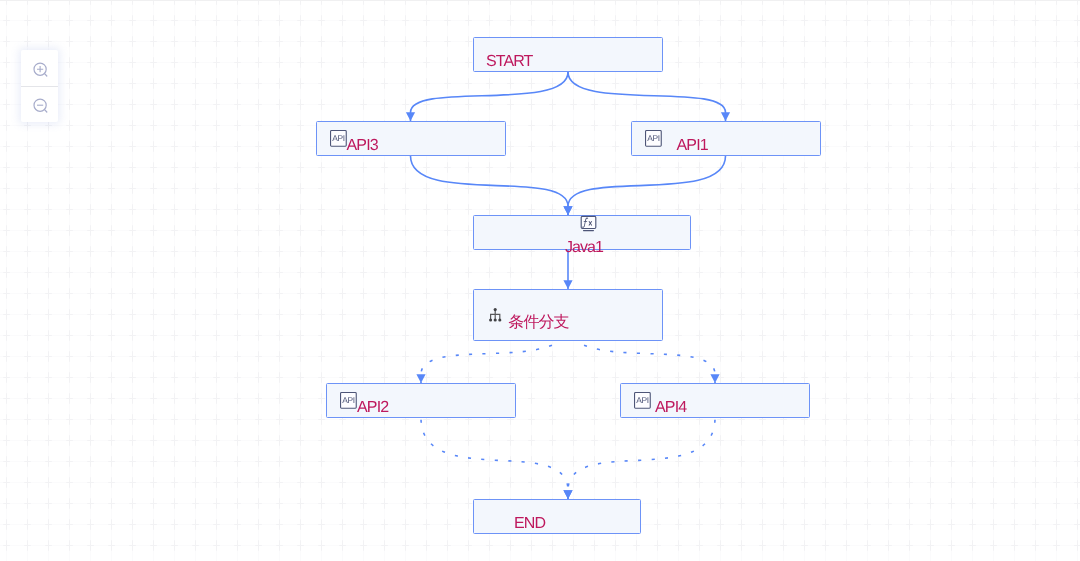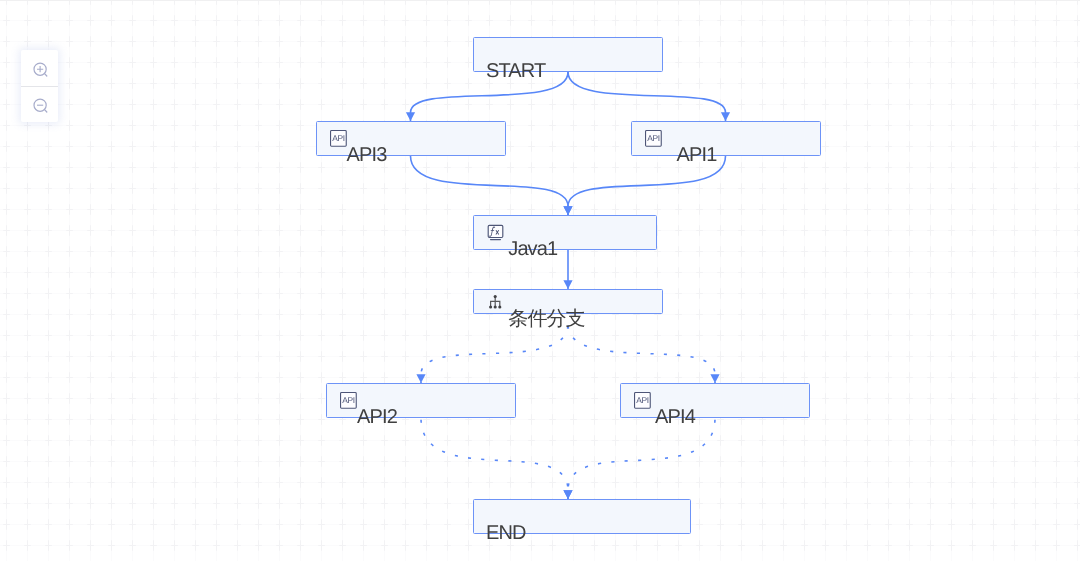--- a/index.html
+++ b/index.html
@@ -4,21 +4,21 @@
 <style>
   html,body{margin:0;padding:0;}
   body{width:1080px;height:561px;overflow:hidden;background:#ffffff;
        font-family:"Liberation Sans",sans-serif;-webkit-font-smoothing:antialiased;text-rendering:geometricPrecision;}
   #canvas{position:absolute;left:0;top:0;width:1080px;height:561px;overflow:hidden;background:#ffffff;}
   #grid{position:absolute;left:0;top:0;width:1080px;height:561px;}
   #edges{position:absolute;left:0;top:0;width:1080px;height:561px;}
   .node{position:absolute;box-sizing:border-box;border:1px solid #6d93f7;border-radius:1.5px;background:#f3f7fd;
         display:flex;align-items:center;}
   .node .ico{width:17px;height:17px;display:block;flex:0 0 auto;}
-  .node .label{font-size:20px;position:relative;top:17px;color:#404040;letter-spacing:-0.9px;white-space:nowrap;}
+  .node .label{font-size:16px;position:relative;top:7px;color:#be185d;letter-spacing:-0.9px;white-space:nowrap;}
   
   #topborder{position:absolute;left:0;top:0;width:1080px;height:1px;background:#f0f0f1;}
   #zoomctl{position:absolute;left:21.3px;top:50.3px;width:36.4px;height:72px;background:#fff;
            border-radius:2px;box-shadow:0 0 9px 2px rgba(110,135,215,.15);}
   #zoomctl .btn{height:35.3px;display:flex;align-items:center;justify-content:center;cursor:pointer;}
   #zoomctl .sep{position:absolute;left:0;right:0;top:35.3px;height:1px;background:#e4e5e9;}
 </style>
 </head>
 <body>
 
@@ -1563,32 +1563,32 @@
       </div>
       <div class="node" style="left: 630.5px; top: 121px; width: 190px; height: 35px;">
         <span style="margin-left:13.3px;display:flex;margin-top:-0.6px">
           <svg class="ico" style="width:16.8px;height:16.8px" viewBox="0 0 16.8 16.8">
             <rect x="0.55" y="0.55" width="15.7" height="15.7" rx="0.9" fill="#fdfdff" stroke="#4d5577" stroke-width="1.1"></rect>
             <text x="8.5" y="11" text-anchor="middle" font-family="Liberation Sans, sans-serif" font-size="8.4" fill="#4d5577" letter-spacing="-0.35">API</text>
           </svg>
         </span>
         <span class="label" style="margin-left:15px">API1</span>
       </div>
-      <div class="node" style="left: 473px; top: 215px; width: 184px; height: 35px;">
+      <div class="node" style="left: 473px; top: 215px; width: 218px; height: 35px; flex-direction: column;">
         <span style="margin-left:13.3px;display:flex;margin-top:-0.6px">
           <svg class="ico" viewBox="0 0 17 17">
             <rect x="1.2" y="1.3" width="14.6" height="12.2" rx="1.2" fill="#fdfdff" stroke="#4d5577" stroke-width="1.15"></rect>
             <path d="M3.6 15.55h9.8" stroke="#4d5577" stroke-width="1.35" stroke-linecap="round"></path>
             <path d="M8.25 3.2c-.42-.55-1.2-.75-1.85-.42-.63.32-.95 1.0-1.08 1.66l-.28 1.45h-1.2l-.18.95h1.2l-.72 3.66c-.1.5-.3 1.0-.72 1.22-.3.16-.66.08-.9-.16l-.6.72c.45.46 1.2.56 1.78.26.7-.36 1.02-1.12 1.16-1.84l.77-3.86h1.38l.18-.95H5.9l.25-1.25c.07-.36.2-.78.52-.95.27-.14.6-.06.8.2z" fill="#434b6d"></path>
             <path d="M8.55 6.55l.78-.45 1.0 1.52 1.0-1.52.78.45-1.26 1.78 1.3 1.86-.78.46-1.04-1.58-1.04 1.58-.78-.46 1.3-1.86z" fill="#434b6d"></path>
           </svg>
         </span>
         <span class="label" style="margin-left:4px">Java1</span>
       </div>
-      <div class="node" style="left: 473px; top: 289px; width: 190px; height: 25px;">
+      <div class="node" style="left: 473px; top: 289px; width: 190px; height: 52px;">
         <span style="margin-left:13.3px;display:flex;margin-top:-0.6px">
           <svg class="ico" viewBox="0 0 17 17">
             <path d="M8.2 3.6v10M3.6 13.5V8.3h9.2v5.2" stroke="#57585a" stroke-width="1.2" fill="none" stroke-linecap="butt"></path>
             <circle cx="8.2" cy="3.6" r="1.55" fill="#414245"></circle>
             <circle cx="3.6" cy="14.0" r="1.55" fill="#414245"></circle>
             <circle cx="8.2" cy="14.0" r="1.55" fill="#414245"></circle>
             <circle cx="12.8" cy="14.0" r="1.55" fill="#414245"></circle>
           </svg>
         </span>
         <span class="label" style="margin-left:4px">条件分支</span>
@@ -1604,21 +1604,21 @@
       </div>
       <div class="node" style="left: 620px; top: 383px; width: 190px; height: 35px;">
         <span style="margin-left:13.3px;display:flex;margin-top:-0.6px">
           <svg class="ico" style="width:16.8px;height:16.8px" viewBox="0 0 16.8 16.8">
             <rect x="0.55" y="0.55" width="15.7" height="15.7" rx="0.9" fill="#fdfdff" stroke="#4d5577" stroke-width="1.1"></rect>
             <text x="8.5" y="11" text-anchor="middle" font-family="Liberation Sans, sans-serif" font-size="8.4" fill="#4d5577" letter-spacing="-0.35">API</text>
           </svg>
         </span>
         <span class="label" style="margin-left:4px">API4</span>
       </div>
-      <div class="node" style="left: 473px; top: 499px; width: 218px; height: 35px;">
+      <div class="node" style="left: 473px; top: 499px; width: 168px; height: 35px; padding-left: 28px;">
         <span class="label" style="margin-left:12px">END</span>
       </div>
     </div>
   <div id="topborder"></div>
   <div id="zoomctl">
     <div class="btn">
       <svg width="19" height="19" viewBox="-2.6 -3.9 19 19">
         <circle cx="7.5" cy="7.3" r="6.1" fill="none" stroke="#a7accb" stroke-width="1.2"></circle>
         <path d="M12.2 12.0l2.0 2.1" stroke="#a7accb" stroke-width="1.25" stroke-linecap="round"></path>
         <path d="M4.4 7.3h6.2M7.5 4.2v6.2" stroke="#a7accb" stroke-width="1.1" stroke-linecap="butt"></path>

